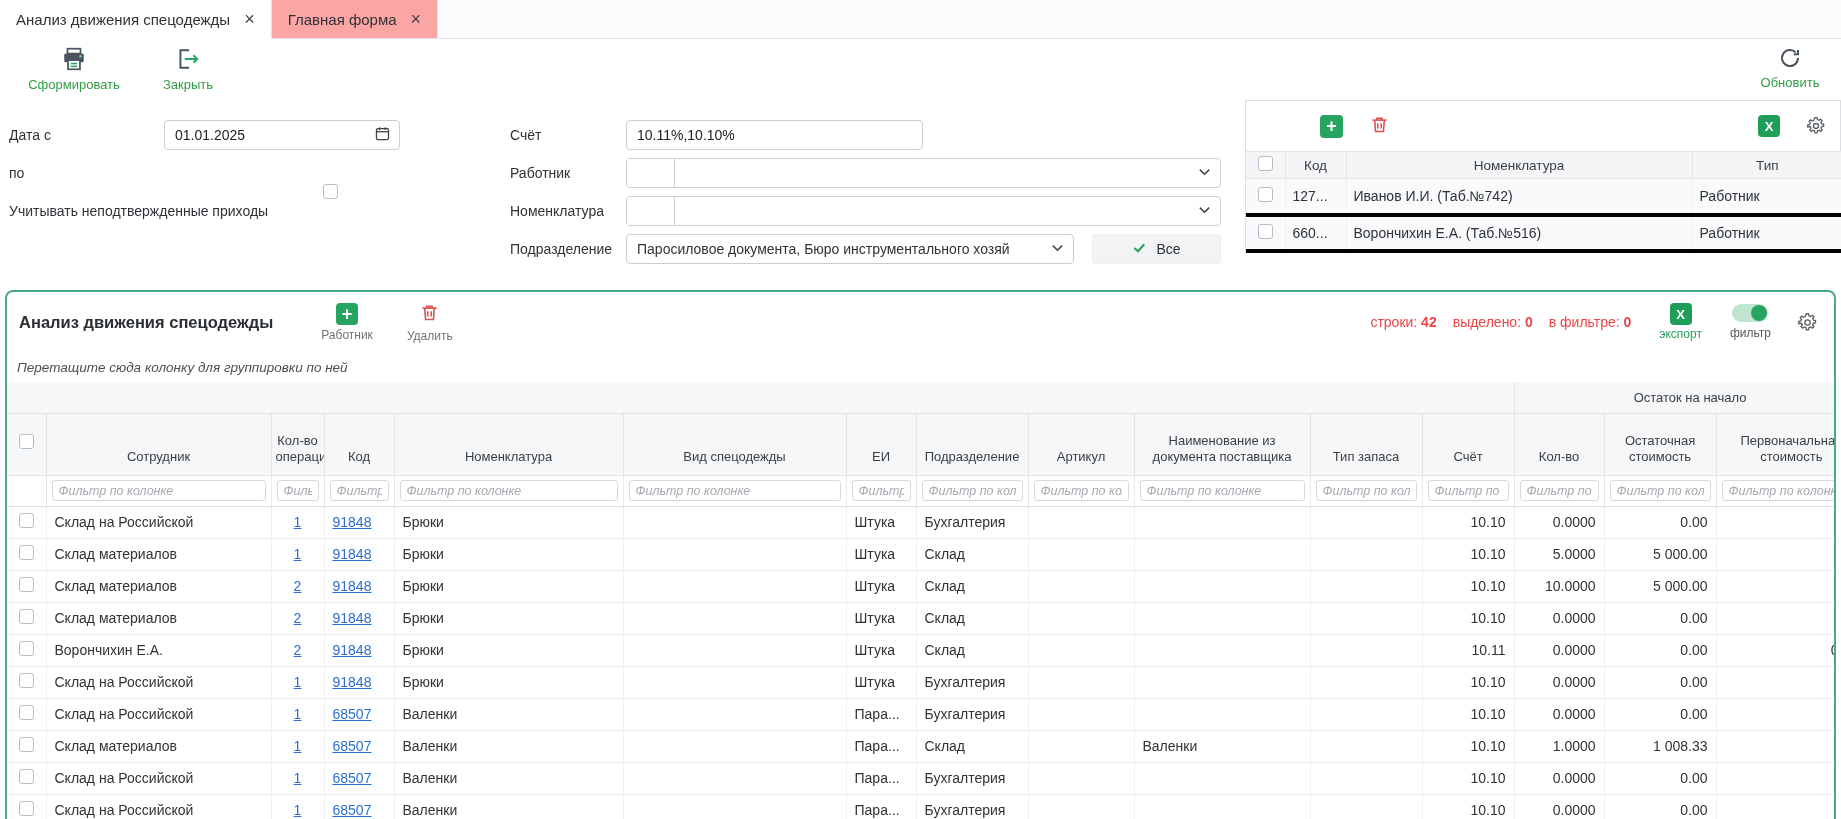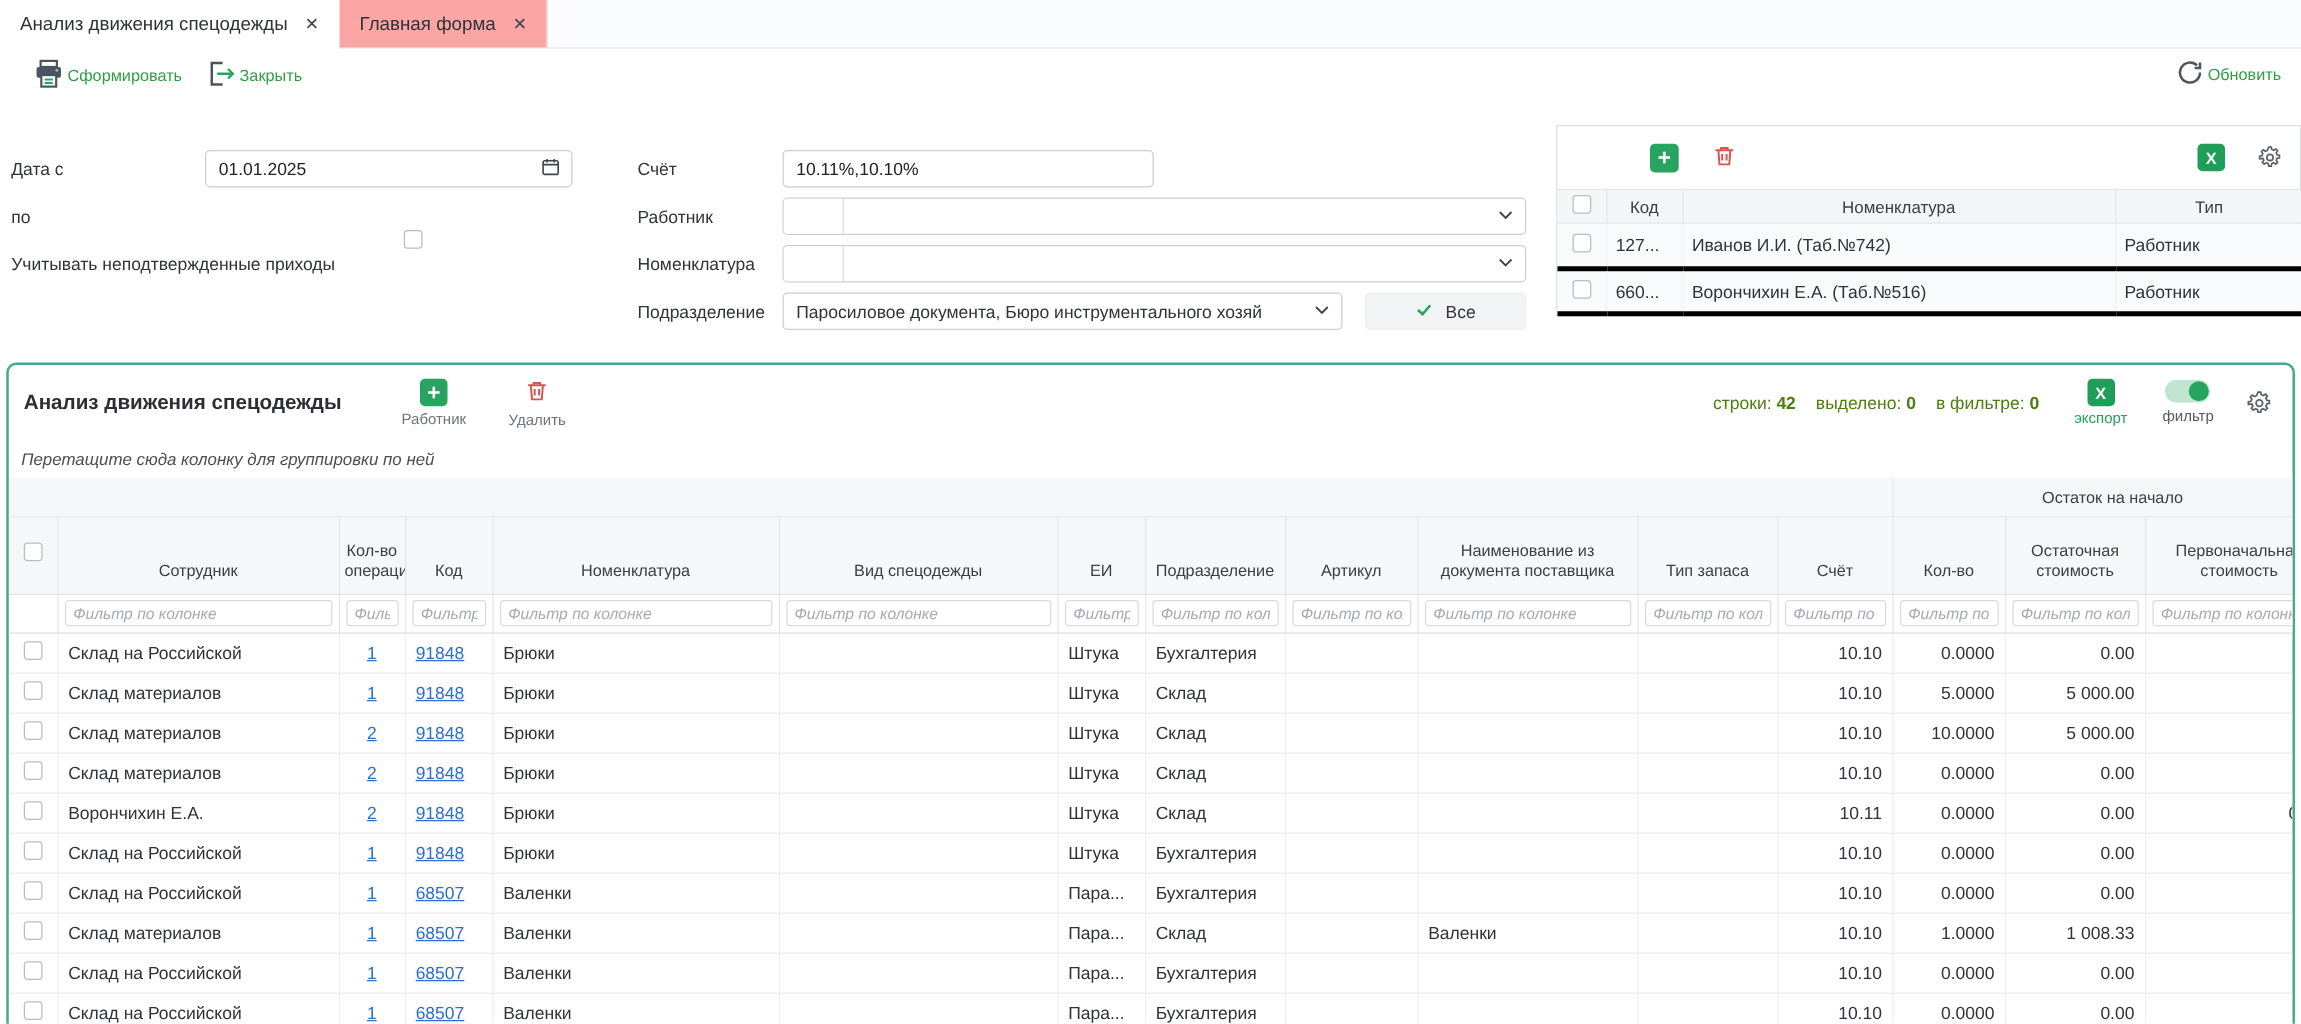--- a/index.html
+++ b/index.html
@@ -13,21 +13,21 @@
   .tabbar { position:absolute; top:0; left:0; right:0; height:39px; background:#fbfcfd;
     border-bottom:1px solid #dfe3e6; display:flex; }
   .tab { display:flex; align-items:center; gap:14px; padding:0 16px; font-size:15px;
     color:#2f3337; border-right:1px solid #dfe3e6; cursor:pointer; white-space:nowrap; }
   .tab.active { background:#fff; border-bottom:1px solid #fff; margin-bottom:-1px; }
   .tab.inactive { background:#fca5a5; }
   .tab-x { font-size:18px; color:#3f4347; line-height:1; }
   
   .toolbar { position:absolute; top:39px; left:0; right:0; height:58px;
     display:flex; align-items:flex-start; padding:7px 16px 0 26px; gap:18px; background:#fff; }
-  .tbtn { display:flex; flex-direction:row; align-items:center; gap:2px; min-width:96px; cursor:pointer; }
+  .tbtn { display:flex; flex-direction:column; align-items:center; gap:2px; min-width:96px; cursor:pointer; }
   .tbtn .lbl { color:#2f9e44; font-size:13px; white-space:nowrap; }
   .tbtn-right { margin-left:auto; min-width:70px; }
   
   .filter-zone { position:absolute; top:96px; left:0; width:1240px; height:160px; }
   .f-abs { position:absolute; height:30px;margin-top:19px; }
   .f-label { line-height:30px; font-size:14px; color:#2f3337; white-space:nowrap; }
   .inp { border:1px solid #c9ced3; border-radius:4px; background:#fff;
     display:flex; align-items:center; padding:0 8px 0 10px; }
   .inp input.bare { border:none; outline:none; flex:1; min-width:0; font:inherit; color:#222;
     padding:0; background:transparent; }
@@ -63,21 +63,21 @@
   table.mini tr.r-odd td { background:#f9fafb; }
   
   .main { position:absolute; left:5px; top:290px; width:1831px; height:620px;
     border:2px solid #4aa88d; border-radius:8px 8px 0 0; background:#fff; overflow:hidden; }
   .grid-header { height:60px; display:flex; align-items:center; padding:0 14px 0 12px; }
   .grid-title { font-size:16.5px; font-weight:bold; color:#2b2f33; white-space:nowrap; }
   .gbtn { display:flex; flex-direction:column; align-items:center; gap:3px; cursor:pointer;
     font-size:12px; color:#6e747a; }
   .gbtn.add { margin-left:48px; } .gbtn.del { margin-left:34px; }
   .right-cluster { margin-left:auto; display:flex; align-items:center; padding-right:2px; }
-  .stats { display:flex; gap:16px; font-size:14px; color:#4d7c0f; white-space:nowrap; }
+  .stats { display:flex; gap:16px; font-size:14px; color:#ef4444; white-space:nowrap; }
   .stats b { font-weight:bold; }
   .export-btn { display:flex; flex-direction:column; align-items:center; gap:2px; margin-left:28px;
     color:#27a05d; font-size:12px; cursor:pointer; }
   .filter-toggle { display:flex; flex-direction:column; align-items:center; gap:4px; margin-left:28px;
     font-size:12px; color:#55595e; }
   .toggle { width:36px; height:18px; border-radius:9px; background:#bfe4cf; position:relative; cursor:pointer; }
   .toggle .knob { position:absolute; right:1px; top:1px; width:16px; height:16px; border-radius:50%; background:#27a560; }
   .gear-wrap { margin-left:26px; }
   .groupby { height:30px; display:flex; align-items:center; padding-left:10px;
     font-style:italic; font-size:13.5px; color:#4a4f54; }
@@ -144,21 +144,21 @@
         <path d="M20 12a8 8 0 1 1-2.4-5.7"></path>
         <path d="M20 4v4.3h-4.3"></path>
       </svg>
     </span>
     <span class="lbl">Обновить</span>
   </div>
 </div>
 
 <div class="filter-zone">
   <div class="f-abs f-label" style="left:9px; top:5px;">Дата с</div>
-  <div class="f-abs inp" style="left:164px; top:5px; width:294px;">
+  <div class="f-abs inp" style="left:164px; top:5px; width:236px;">
     <input class="bare" type="text" value="01.01.2025" style="">
     <span>
       <svg viewBox="0 0 24 24" width="17" height="17" fill="none" stroke="#3c434a" stroke-width="1.8">
         <rect x="3.5" y="5" width="17" height="15.5" rx="2"></rect>
           <path d="M3.5 9.5h17"></path>
           <path d="M8 3v4M16 3v4"></path>
       </svg>
     </span>
   </div>
 

